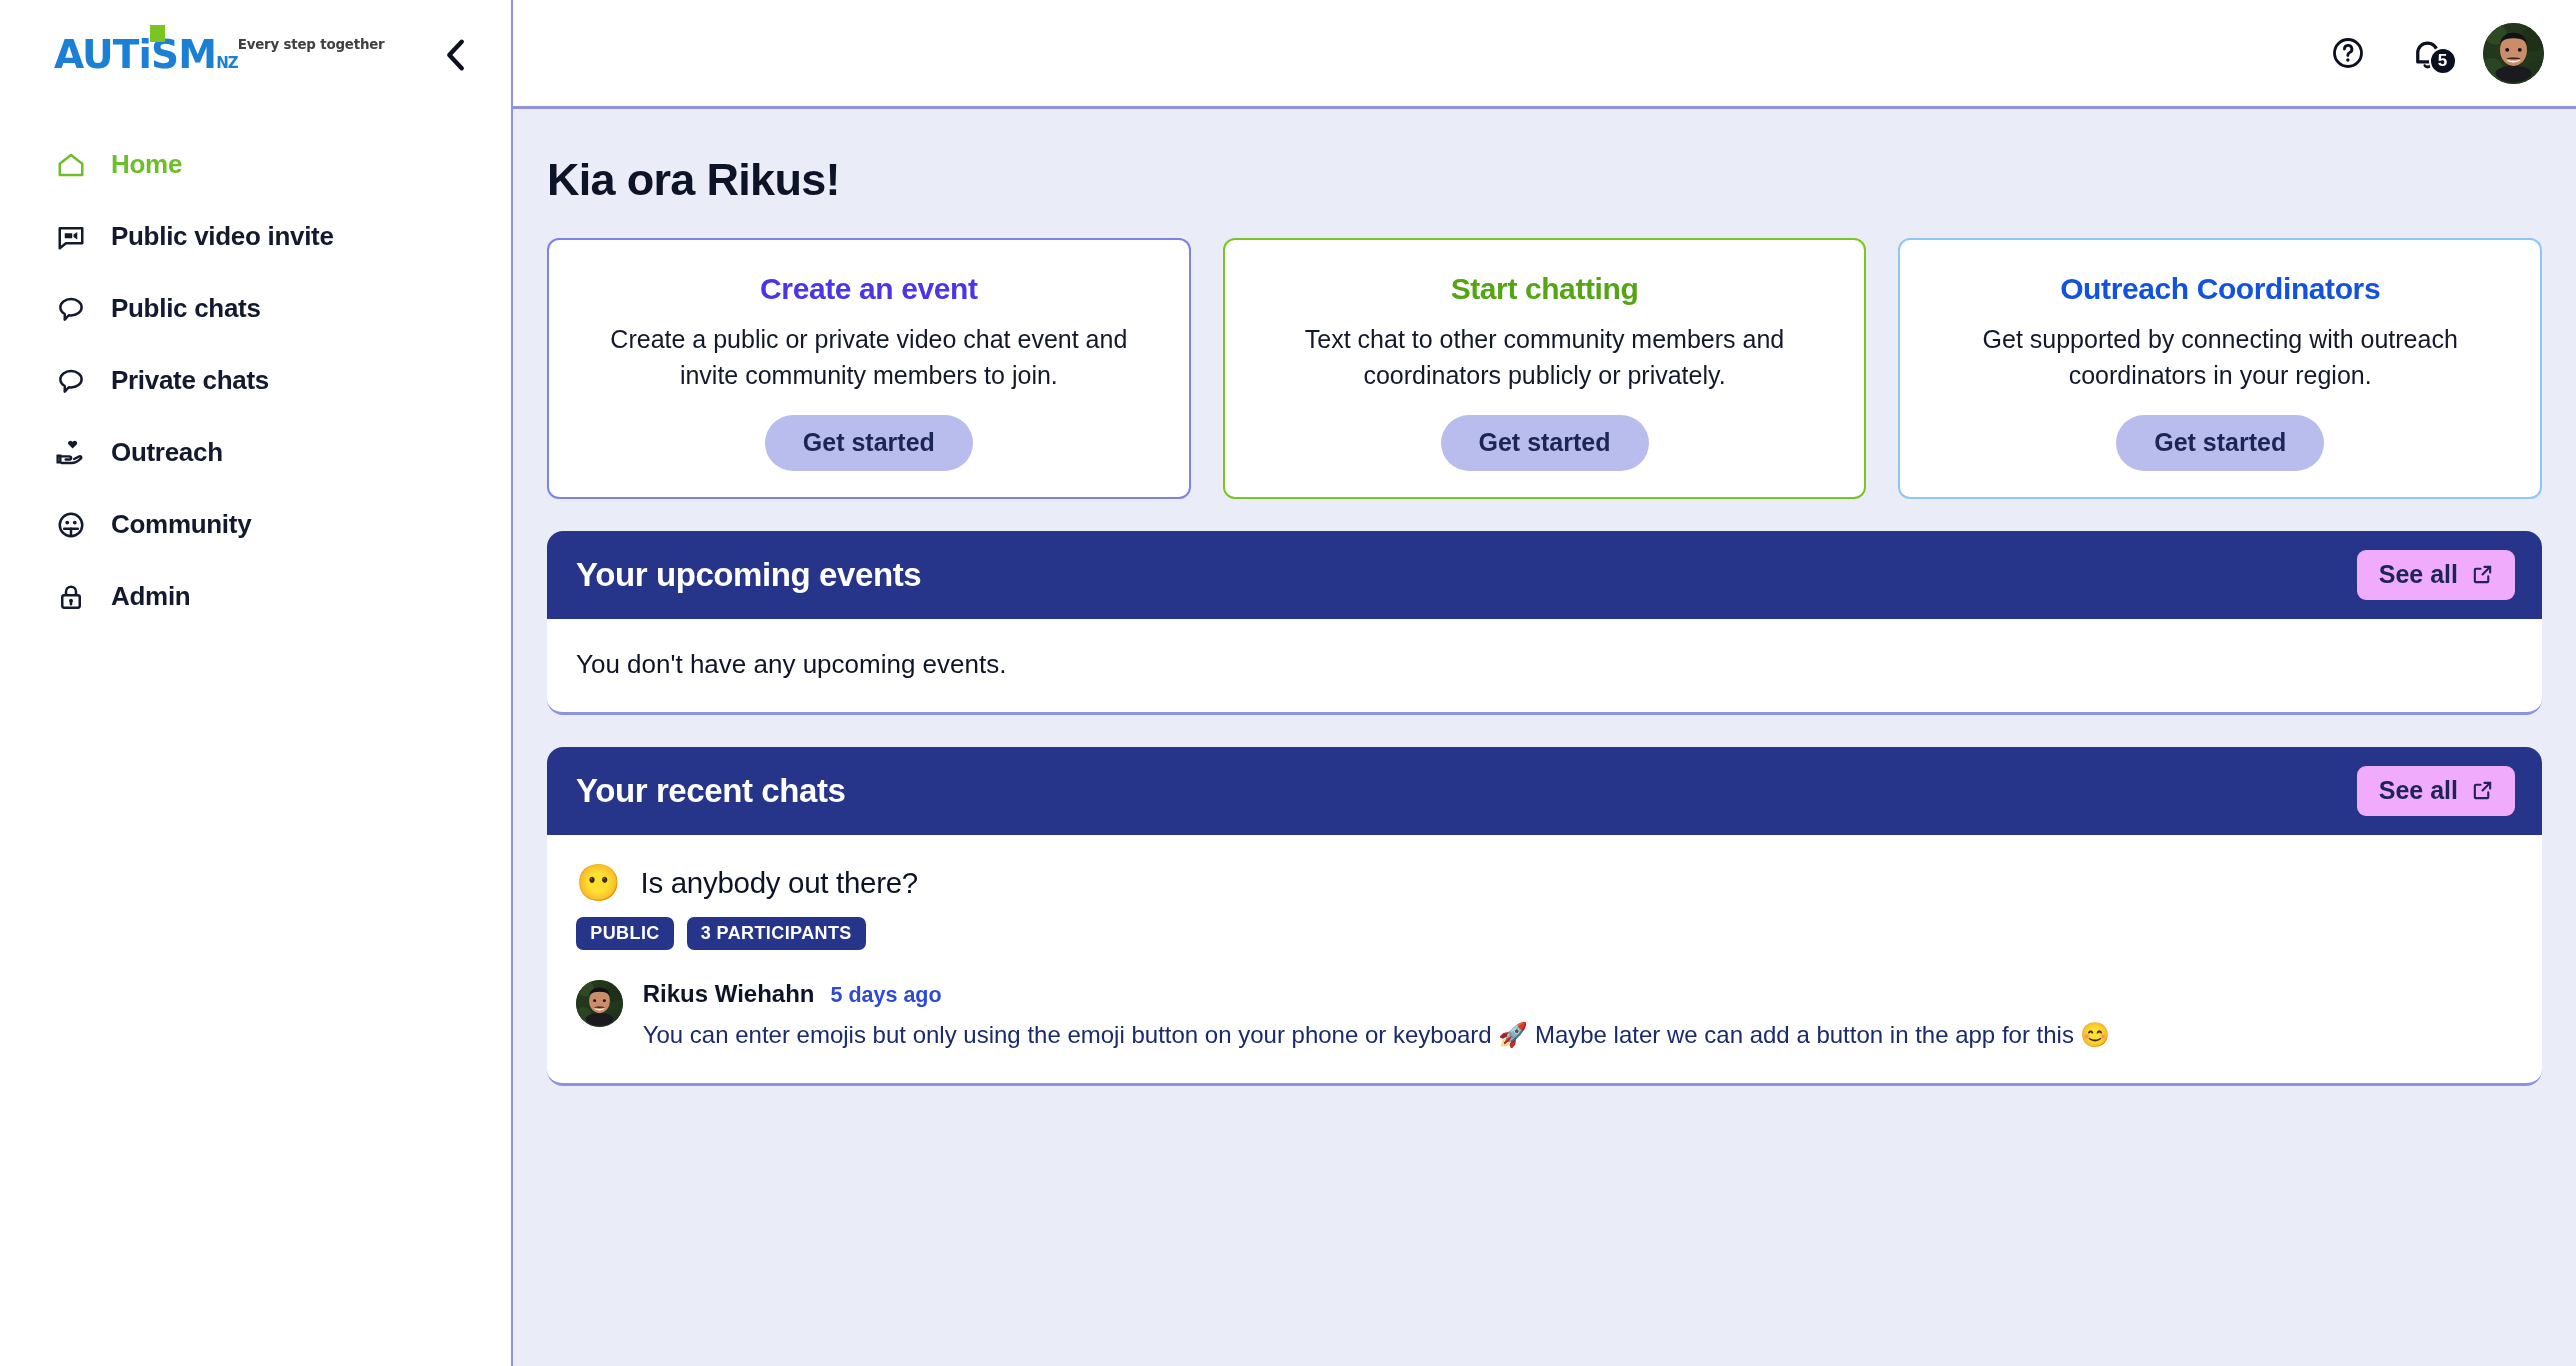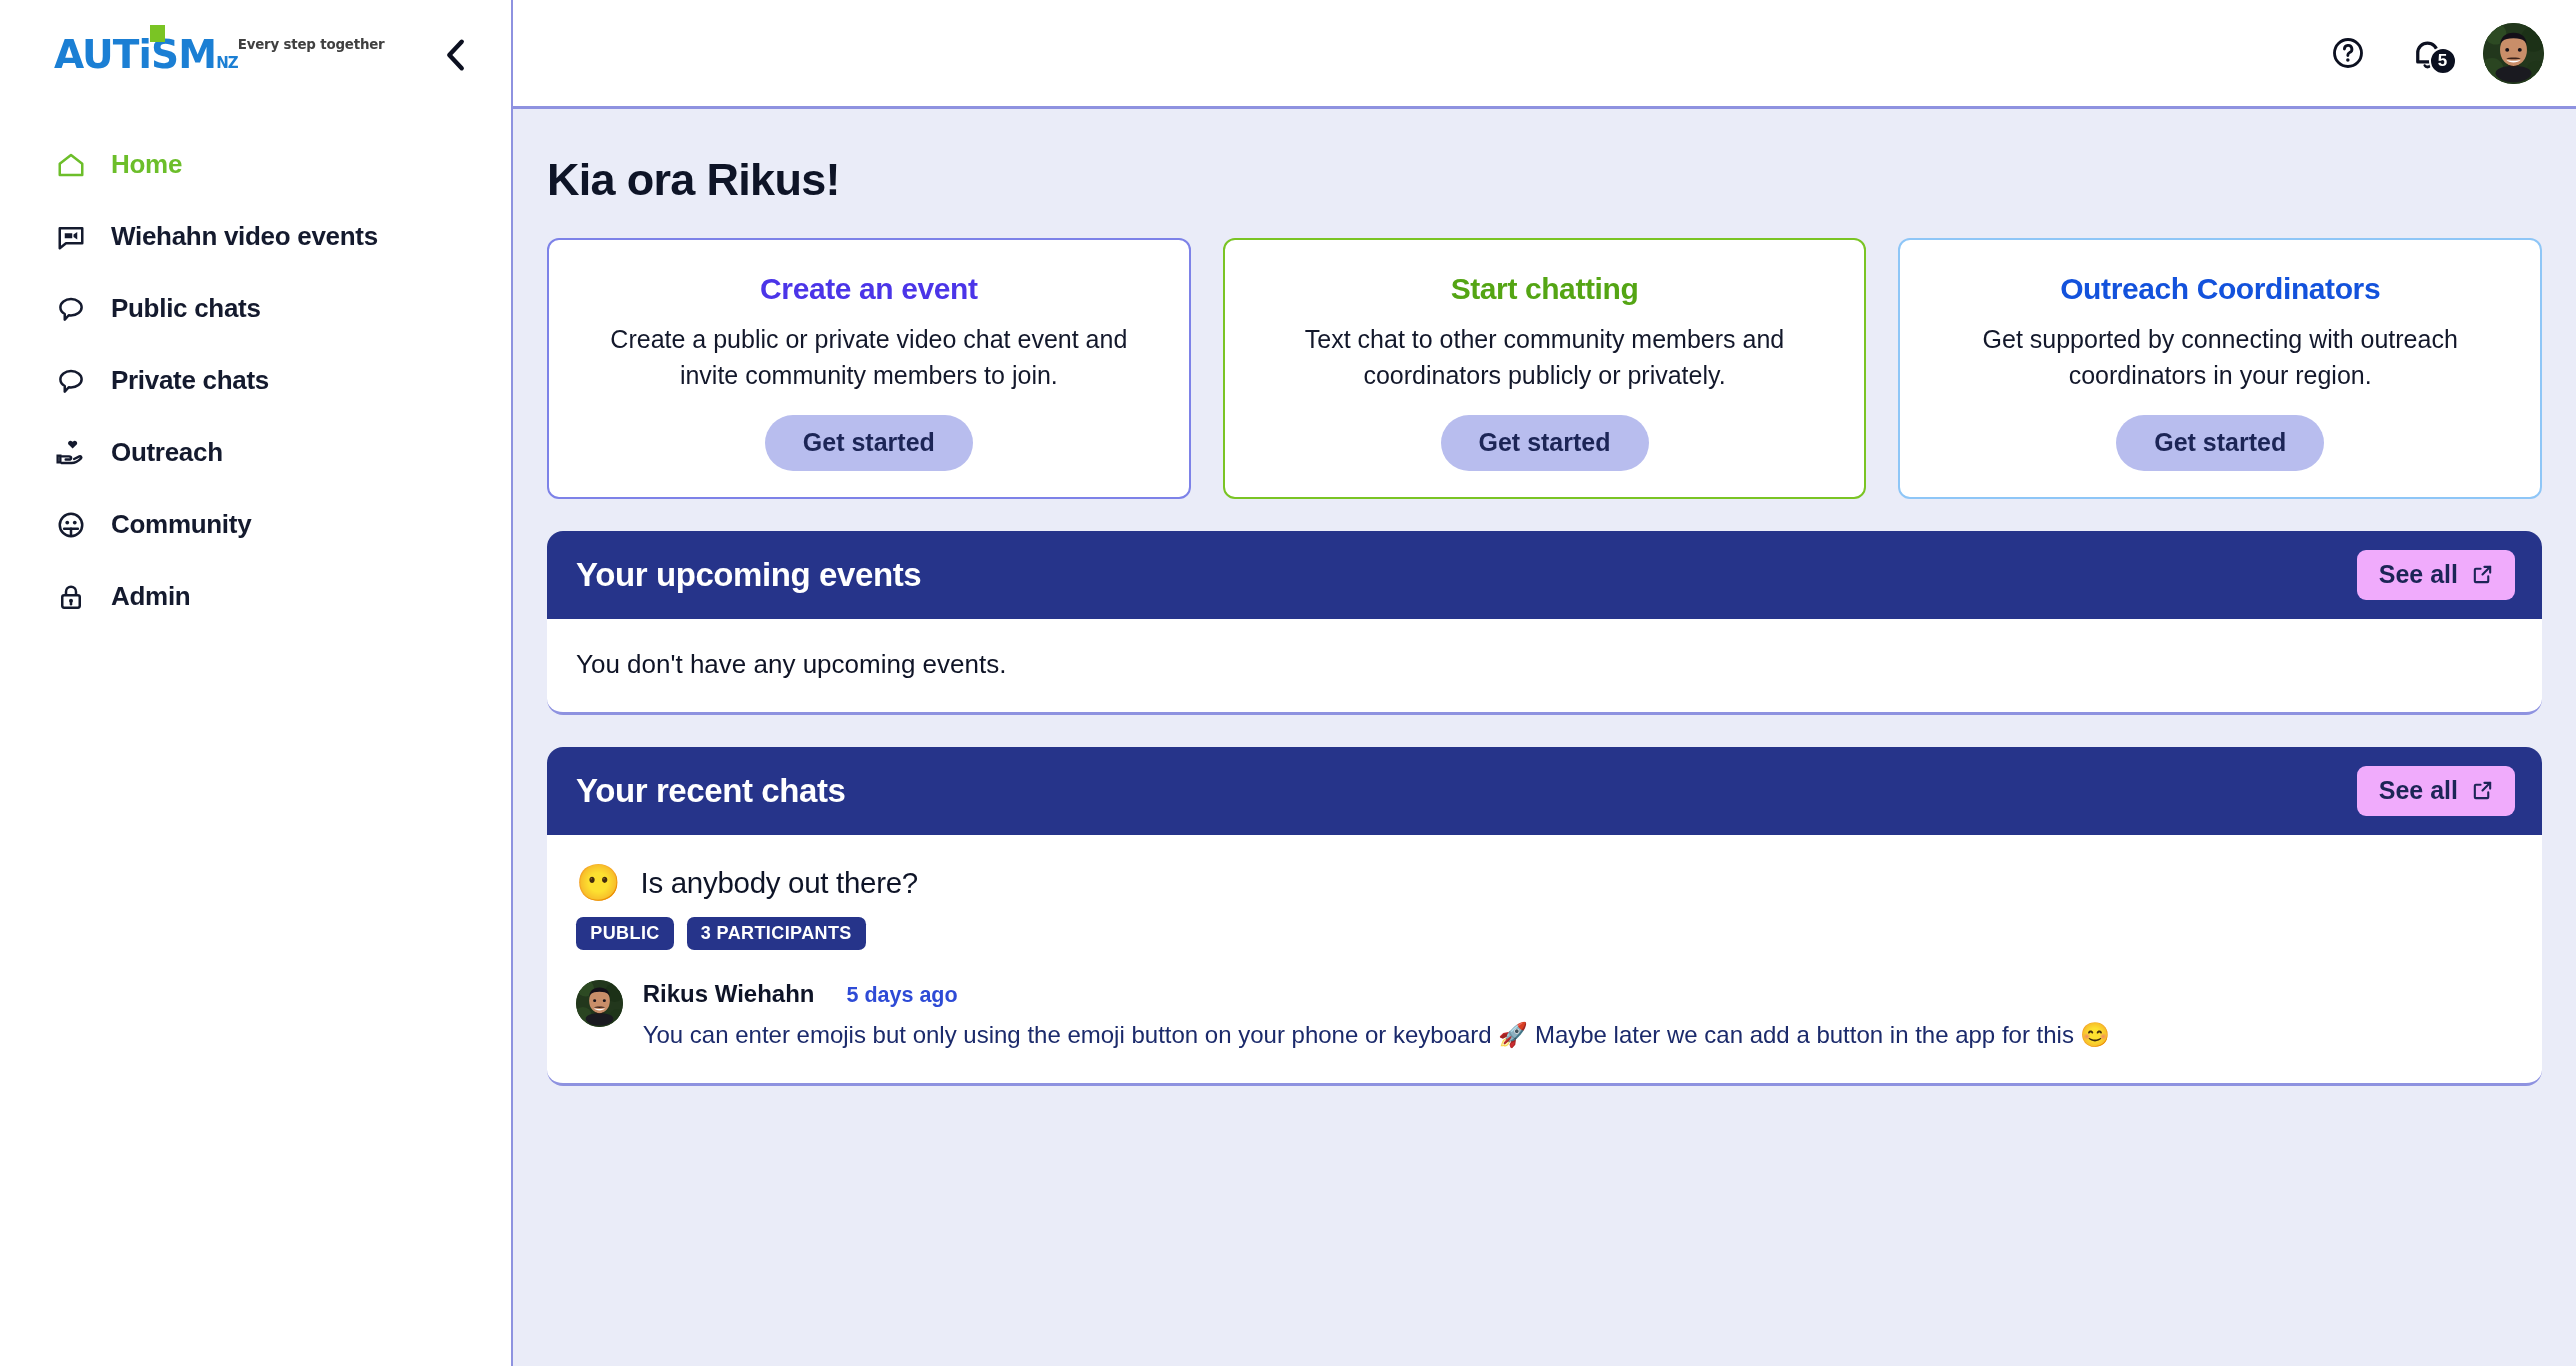--- a/index.html
+++ b/index.html
@@ -140,21 +140,21 @@
   .badges { display: flex; gap: 12.5px; margin-top: 16px; }
   .badge {
     background: #26348a; color: #fff; border-radius: 7.2px;
     font-size: 18px; font-weight: bold; letter-spacing: 0.4px;
     padding: 6.3px 14.3px;
   }
   .msg-row { display: flex; gap: 19.7px; margin-top: 30px; }
   .msg-body { min-width: 0; }
   .msg-head { display: flex; align-items: baseline; gap: 16px; }
   .msg-author { font-size: 24px; font-weight: bold; color: #0e1427; }
-  .msg-time { font-size: 21.5px; font-weight: bold; color: #2e4bd6; margin-left: 16px; }
+  .msg-time { font-size: 21.5px; font-weight: bold; color: #2e4bd6; }
   .msg-text { font-size: 24px; color: #1b2a6b; margin-top: 10.7px; line-height: 1.35; white-space: nowrap; }
 </style>
 </head>
 <body>
 
 <div id="app">
 
   <aside id="sidebar">
     <div class="sidebar-top">
       <div class="logo-wrap">
@@ -181,21 +181,21 @@
       </div>
 
       <div class="nav-item">
         <span class="nav-ico">
           <svg width="30" height="30" viewBox="0 0 24 24">
               <path d="M3 5h18v12H8l-5 4z" fill="none" stroke="#141a2e" stroke-width="2" stroke-linejoin="round"></path>
               <rect x="7" y="9" width="6" height="4" fill="#141a2e"></rect>
               <path d="M14 10l3-2v6l-3-2z" fill="#141a2e"></path>
             </svg>
         </span>
-        <span>Wiehahn video events</span>
+        <span>Public video invite</span>
       </div>
 
 
       <div class="nav-item">
         <span class="nav-ico">
           <svg width="30" height="30" viewBox="0 0 24 24">
               <path d="M12 4c4.7 0 8.5 2.9 8.5 6.6 0 3.6-3.8 6.5-8.5 6.5-.6 0-1.2 0-1.8-.1L7 20.5V16c-2.1-1.2-3.5-3.2-3.5-5.4C3.5 6.9 7.3 4 12 4z" fill="none" stroke="#141a2e" stroke-width="2" stroke-linejoin="round"></path>
             </svg>
         </span>
         <span>Public chats</span>

